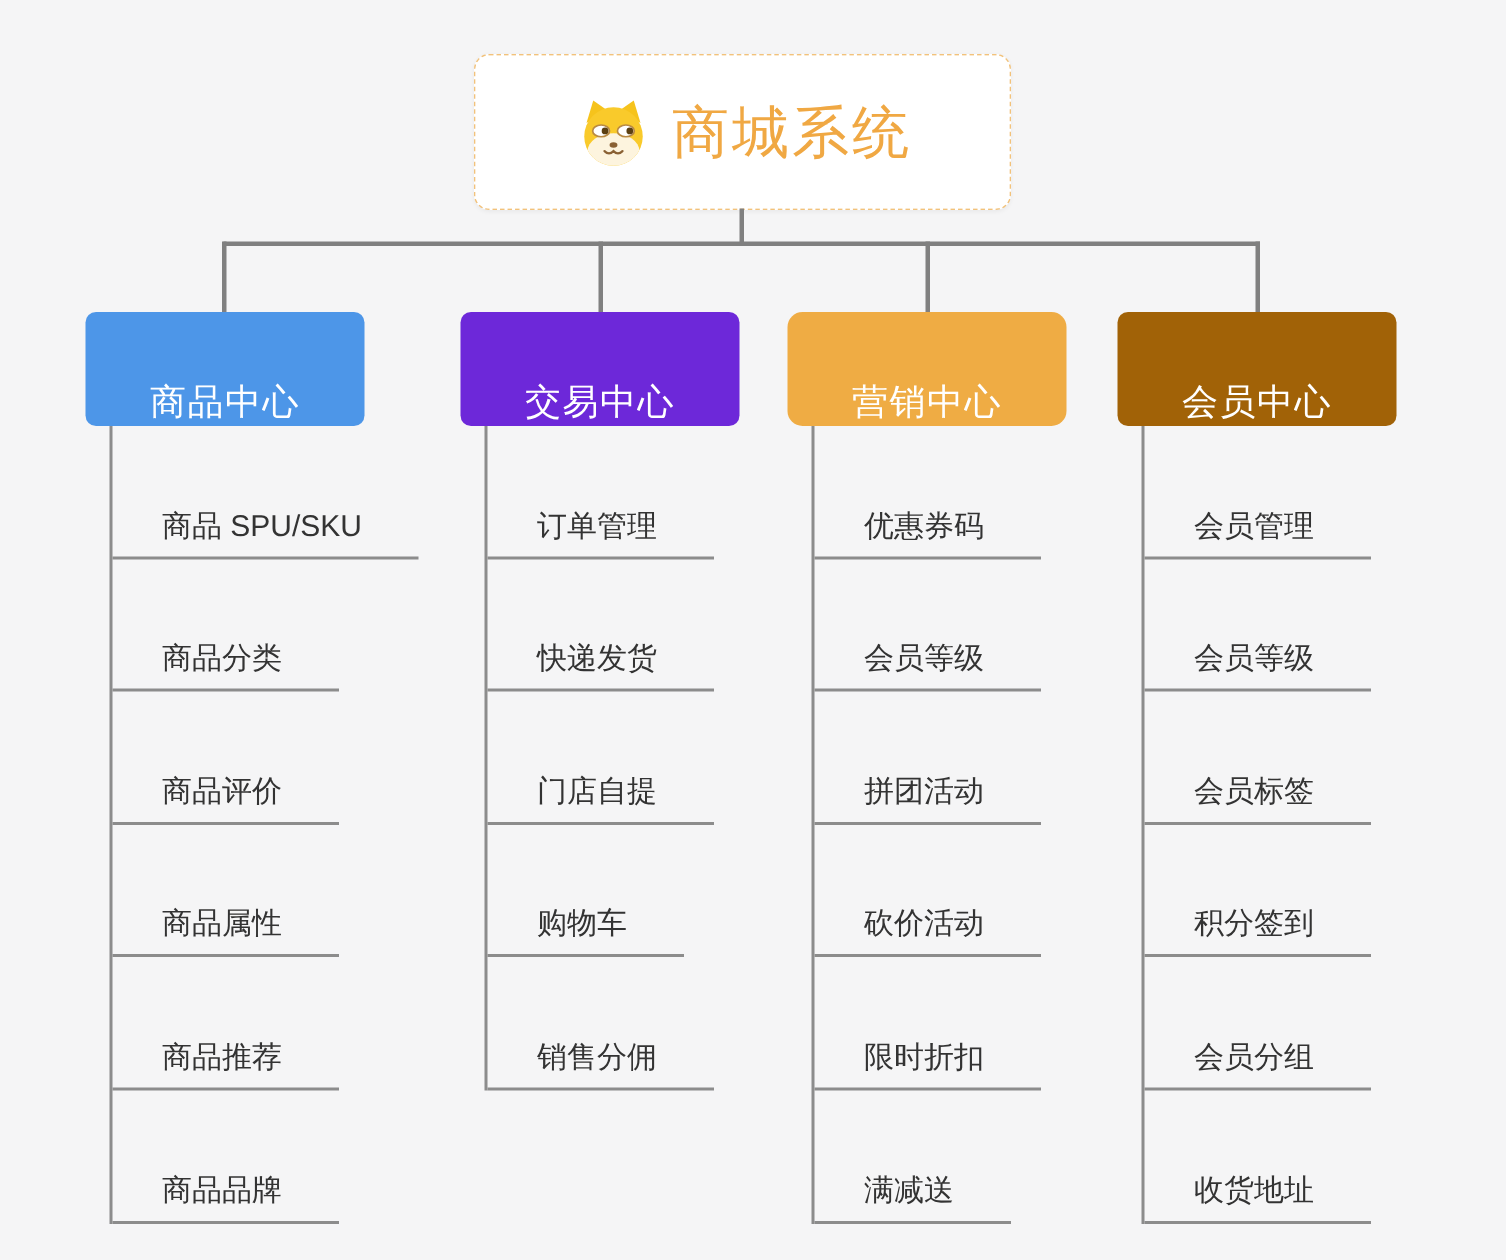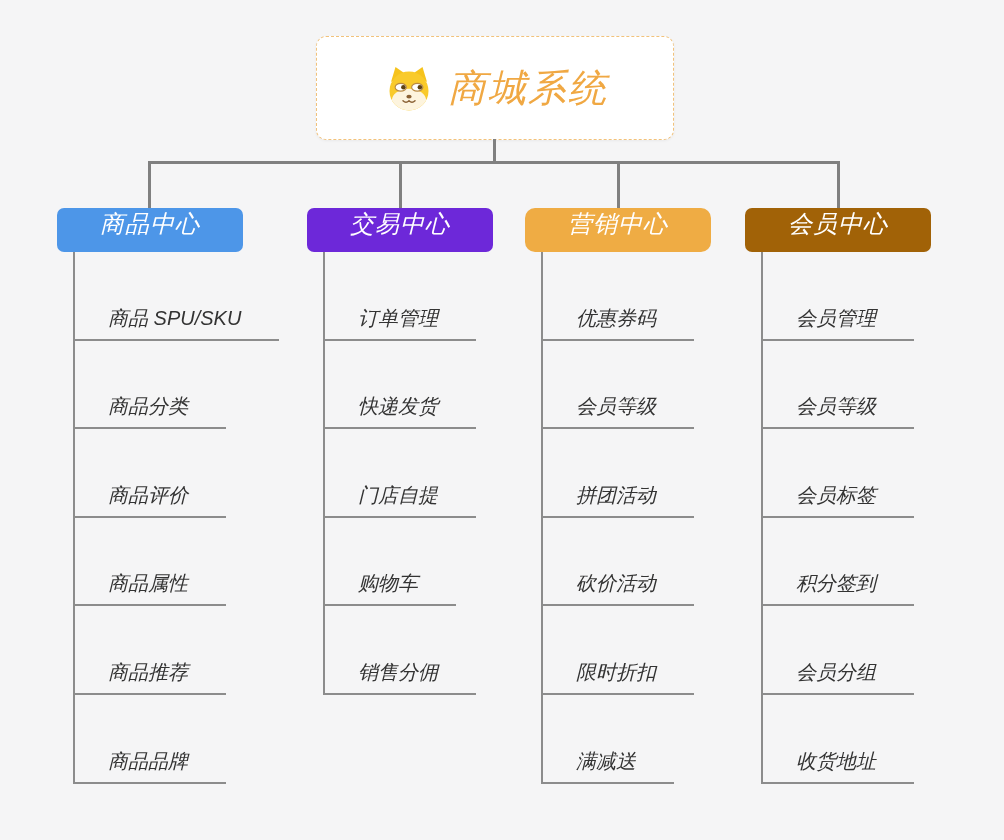--- a/index.html
+++ b/index.html
@@ -6,21 +6,20 @@
     margin: 0;
     padding: 0;
     font-family: "Liberation Sans", "DejaVu Sans", sans-serif;
   }
   .canvas {
     position: relative;
     width: 1004px;
     height: 840px;
     background: var(--bg, #f5f5f6);
     overflow: hidden;
-    font-style: italic;
   }
 
   
   .root-node {
     position: absolute;
     left: 316px;
     top: 36px;
     width: 358px;
     height: 104px;
     background: #ffffff;
@@ -60,24 +59,24 @@
     top: 208px;
     width: 250px;
   }
   .col-0 { left: 57px; }
   .col-1 { left: 307px; }
   .col-2 { left: 525px; }
   .col-3 { left: 745px; }
 
   .branch-box {
     width: 186px;
-    height: 44px;
+    height: 76px;
     border-radius: 7px;
     display: flex;
-    align-items: flex-start;
+    align-items: flex-end;
     justify-content: center;
   }
   .branch-label {
     color: #ffffff;
     font-size: 24px;
     letter-spacing: 1px;
     white-space: nowrap;
   }
 
   ul.subtopics {

